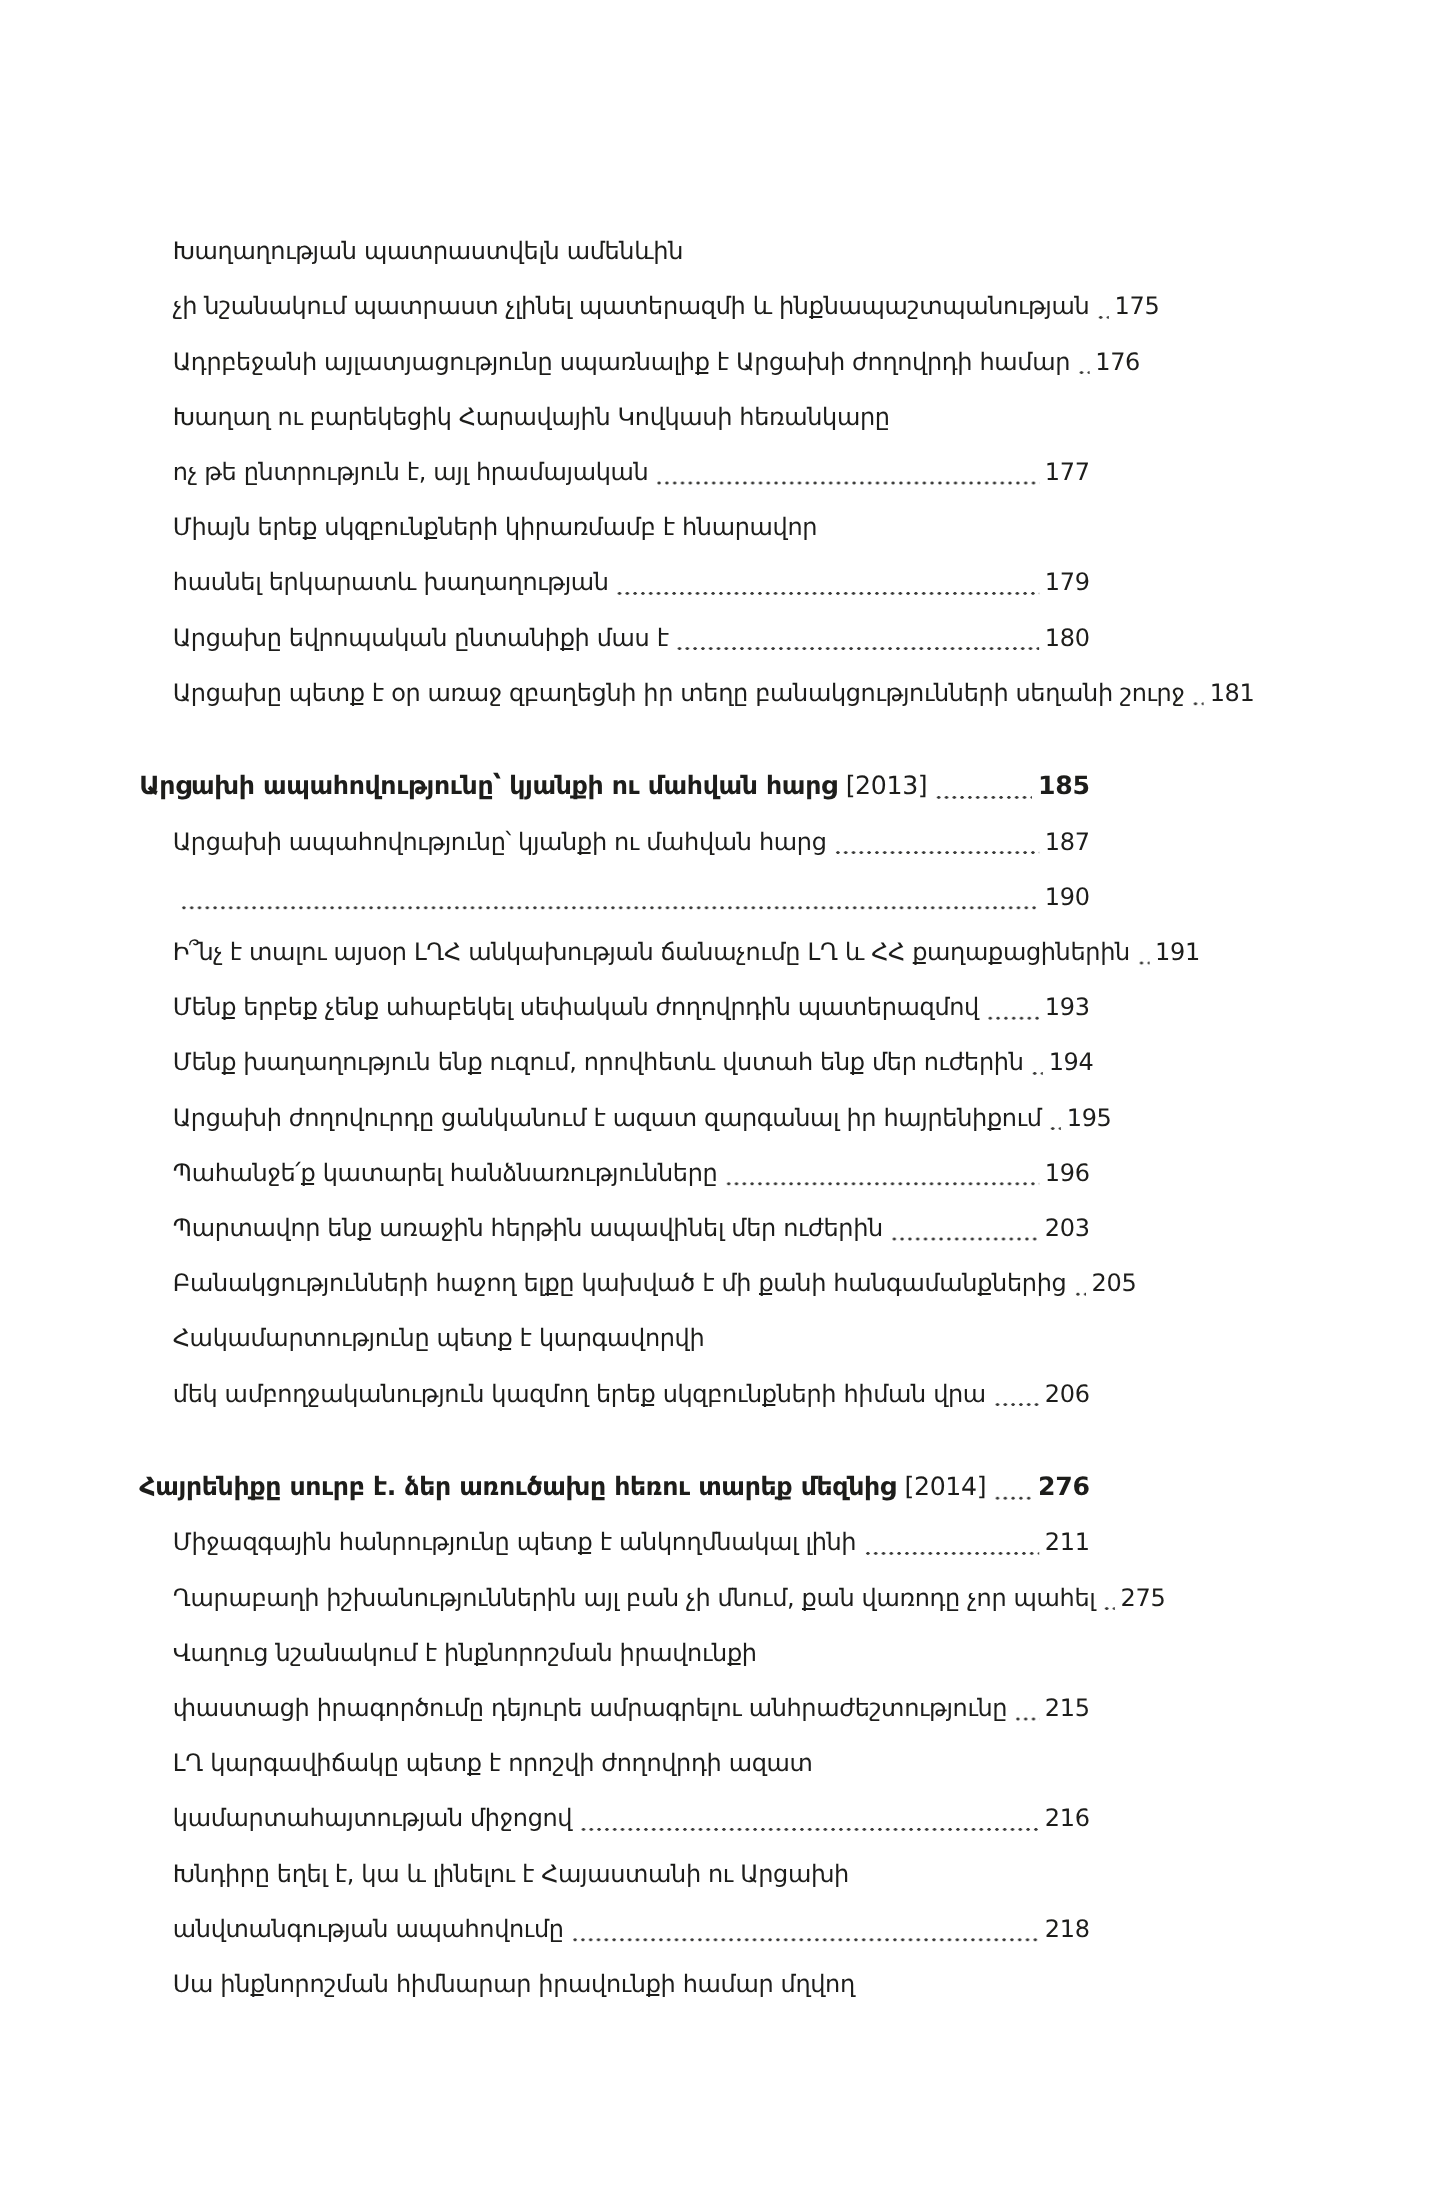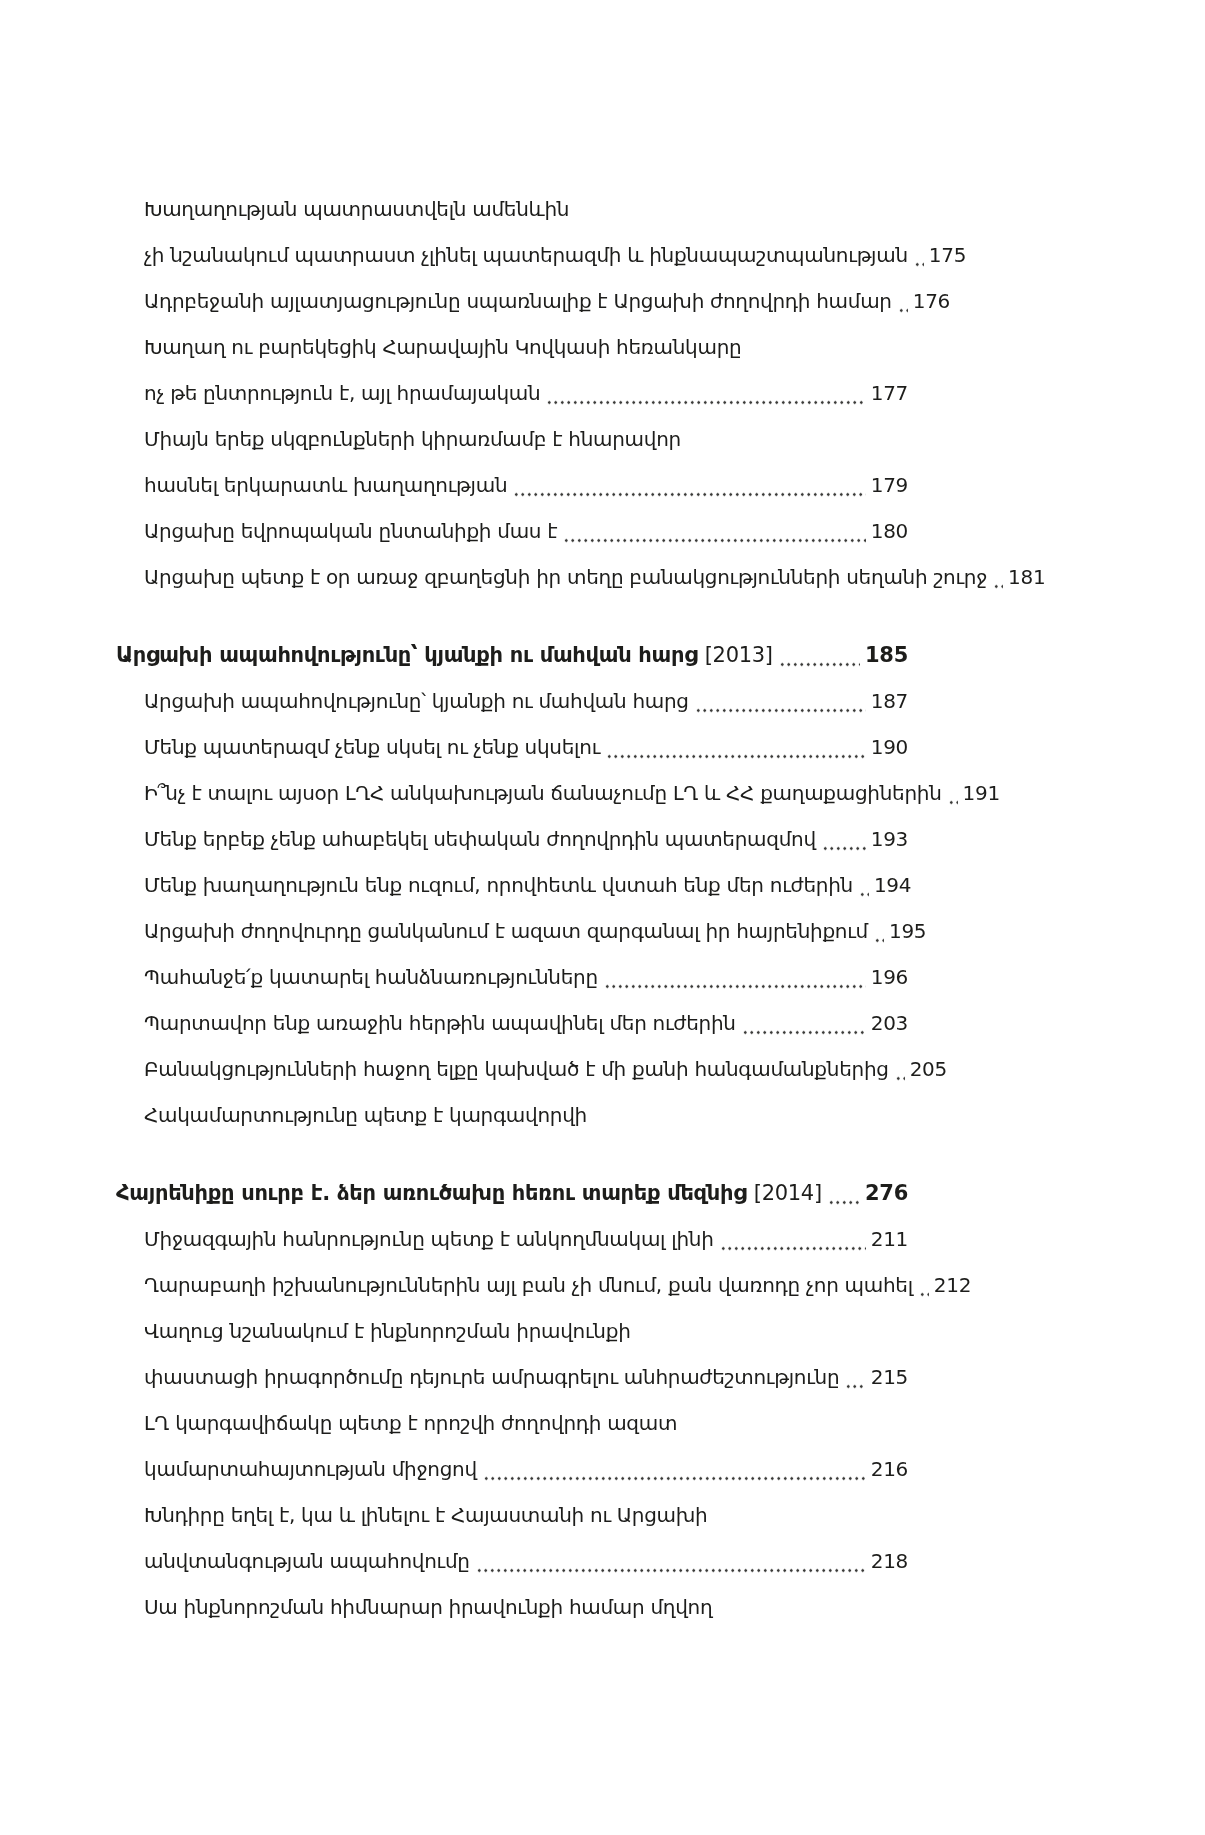--- a/index.html
+++ b/index.html
@@ -96,21 +96,20 @@
         <span class="txt year">[2013]</span>
         <span class="leader"></span>
         <span class="pagenum">185</span>
       </div>
       <div class="row entry">
         <span class="txt">Արցախի ապահովությունը՝ կյանքի ու մահվան հարց</span>
         <span class="leader"></span>
         <span class="pagenum">187</span>
       </div>
       <div class="row entry">
-        <span class="txt">Մենք պատերազմ չենք սկսել ու չենք սկսելու</span>
         <span class="leader"></span>
         <span class="pagenum">190</span>
       </div>
       <div class="row entry">
         <span class="txt">Ի՞նչ է տալու այսօր ԼՂՀ անկախության ճանաչումը ԼՂ և ՀՀ քաղաքացիներին</span>
         <span class="leader"></span>
         <span class="pagenum">191</span>
       </div>
       <div class="row entry">
         <span class="txt">Մենք երբեք չենք ահաբեկել սեփական ժողովրդին պատերազմով</span>
@@ -138,35 +137,40 @@
         <span class="pagenum">203</span>
       </div>
       <div class="row entry">
         <span class="txt">Բանակցությունների հաջող ելքը կախված է մի քանի հանգամանքներից</span>
         <span class="leader"></span>
         <span class="pagenum">205</span>
       </div>
       <div class="row entry">
         <span class="txt">Հակամարտությունը պետք է կարգավորվի</span>
       </div>
+      <div class="row entry">
+        <span class="txt">մեկ ամբողջականություն կազմող երեք սկզբունքների հիման վրա</span>
+        <span class="leader"></span>
+        <span class="pagenum">206</span>
+      </div>
       <div class="row heading">
         <span class="txt">Հայրենիքը սուրբ է. ձեր առուծախը հեռու տարեք մեզնից</span>
         <span class="txt year">[2014]</span>
         <span class="leader"></span>
         <span class="pagenum">276</span>
       </div>
       <div class="row entry">
         <span class="txt">Միջազգային հանրությունը պետք է անկողմնակալ լինի</span>
         <span class="leader"></span>
         <span class="pagenum">211</span>
       </div>
       <div class="row entry">
         <span class="txt">Ղարաբաղի իշխանություններին այլ բան չի մնում, քան վառոդը չոր պահել</span>
         <span class="leader"></span>
-        <span class="pagenum">212</span>
+        <span class="pagenum">275</span>
       </div>
       <div class="row entry">
         <span class="txt">Վաղուց նշանակում է ինքնորոշման իրավունքի</span>
       </div>
       <div class="row entry">
         <span class="txt">փաստացի իրագործումը դեյուրե ամրագրելու անհրաժեշտությունը</span>
         <span class="leader"></span>
         <span class="pagenum">215</span>
       </div>
       <div class="row entry">

